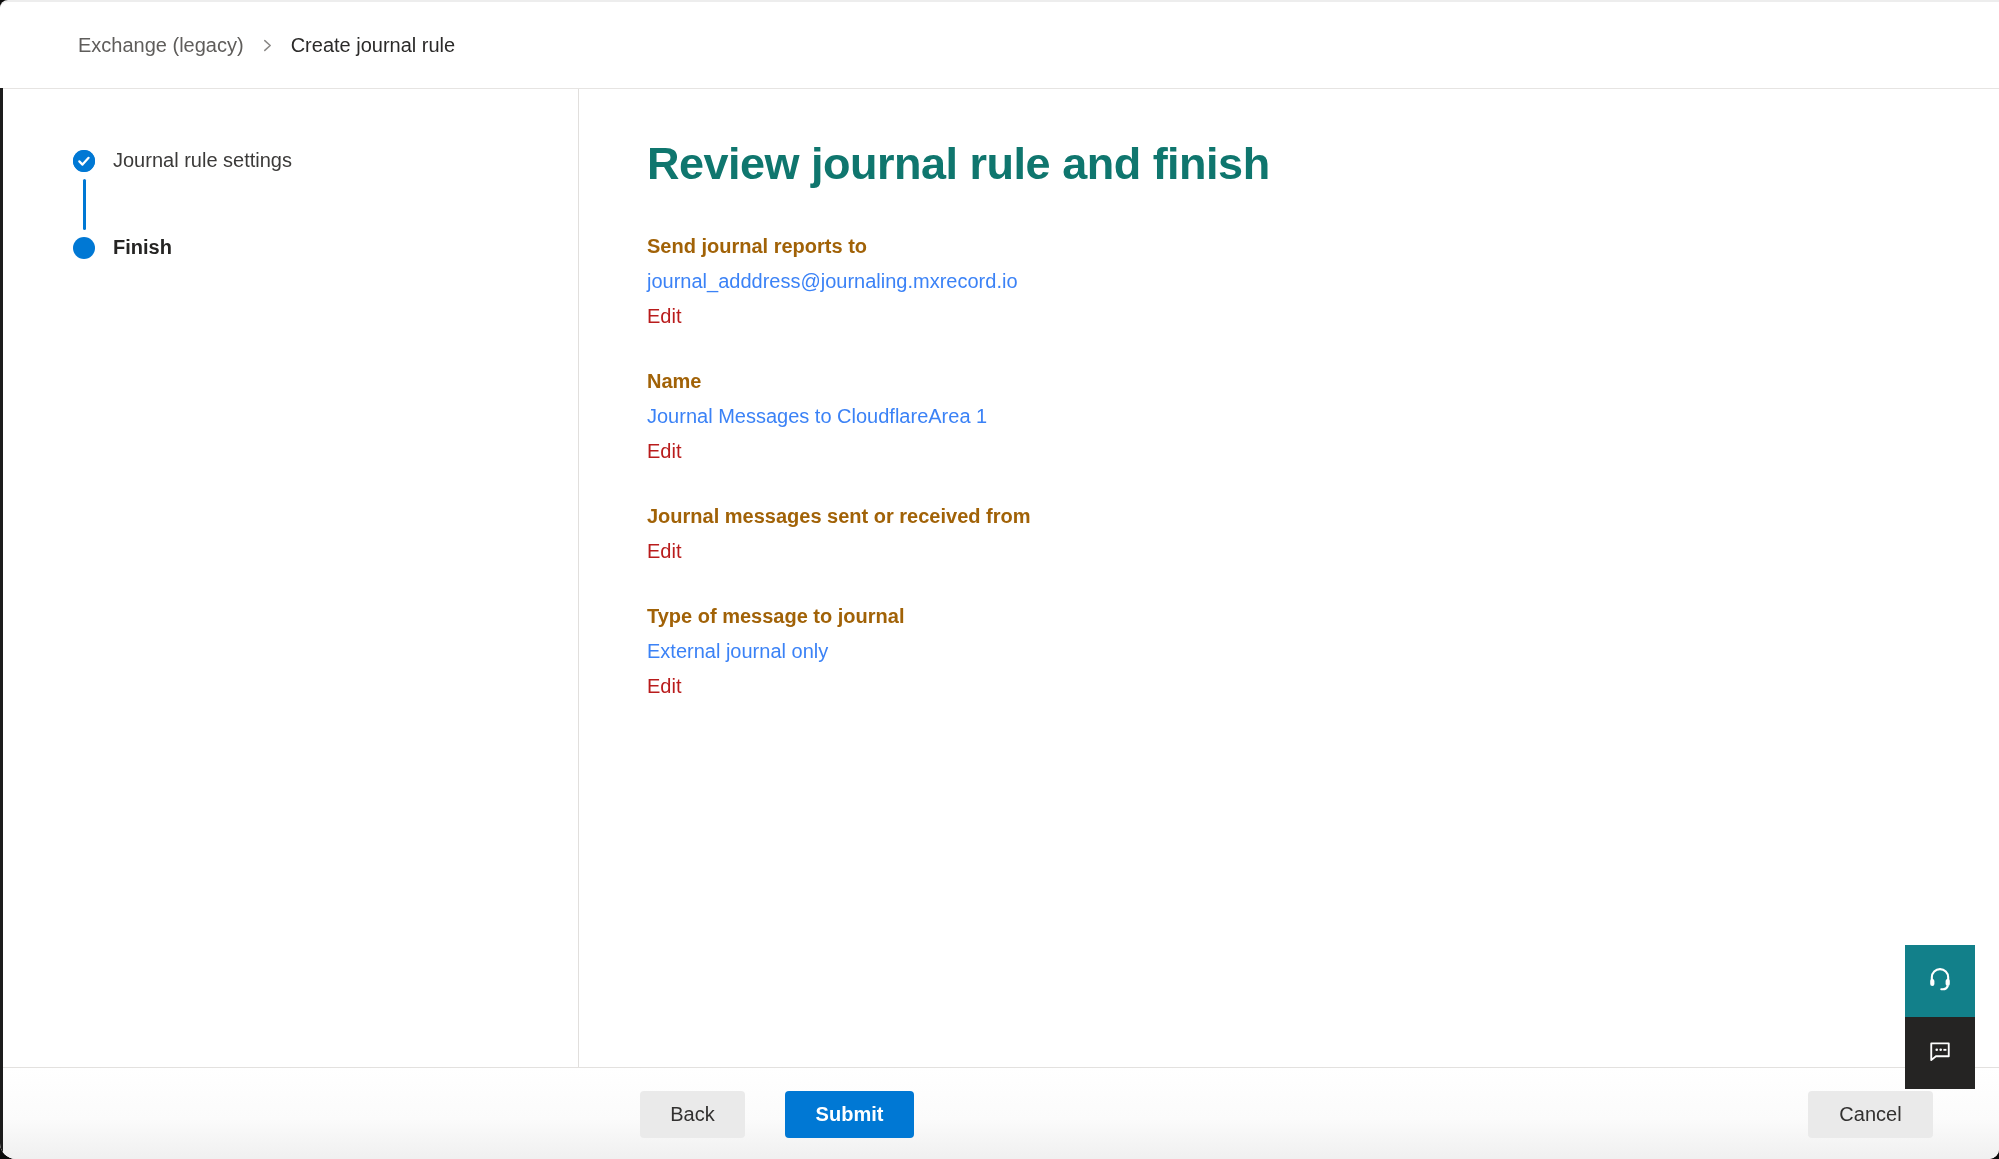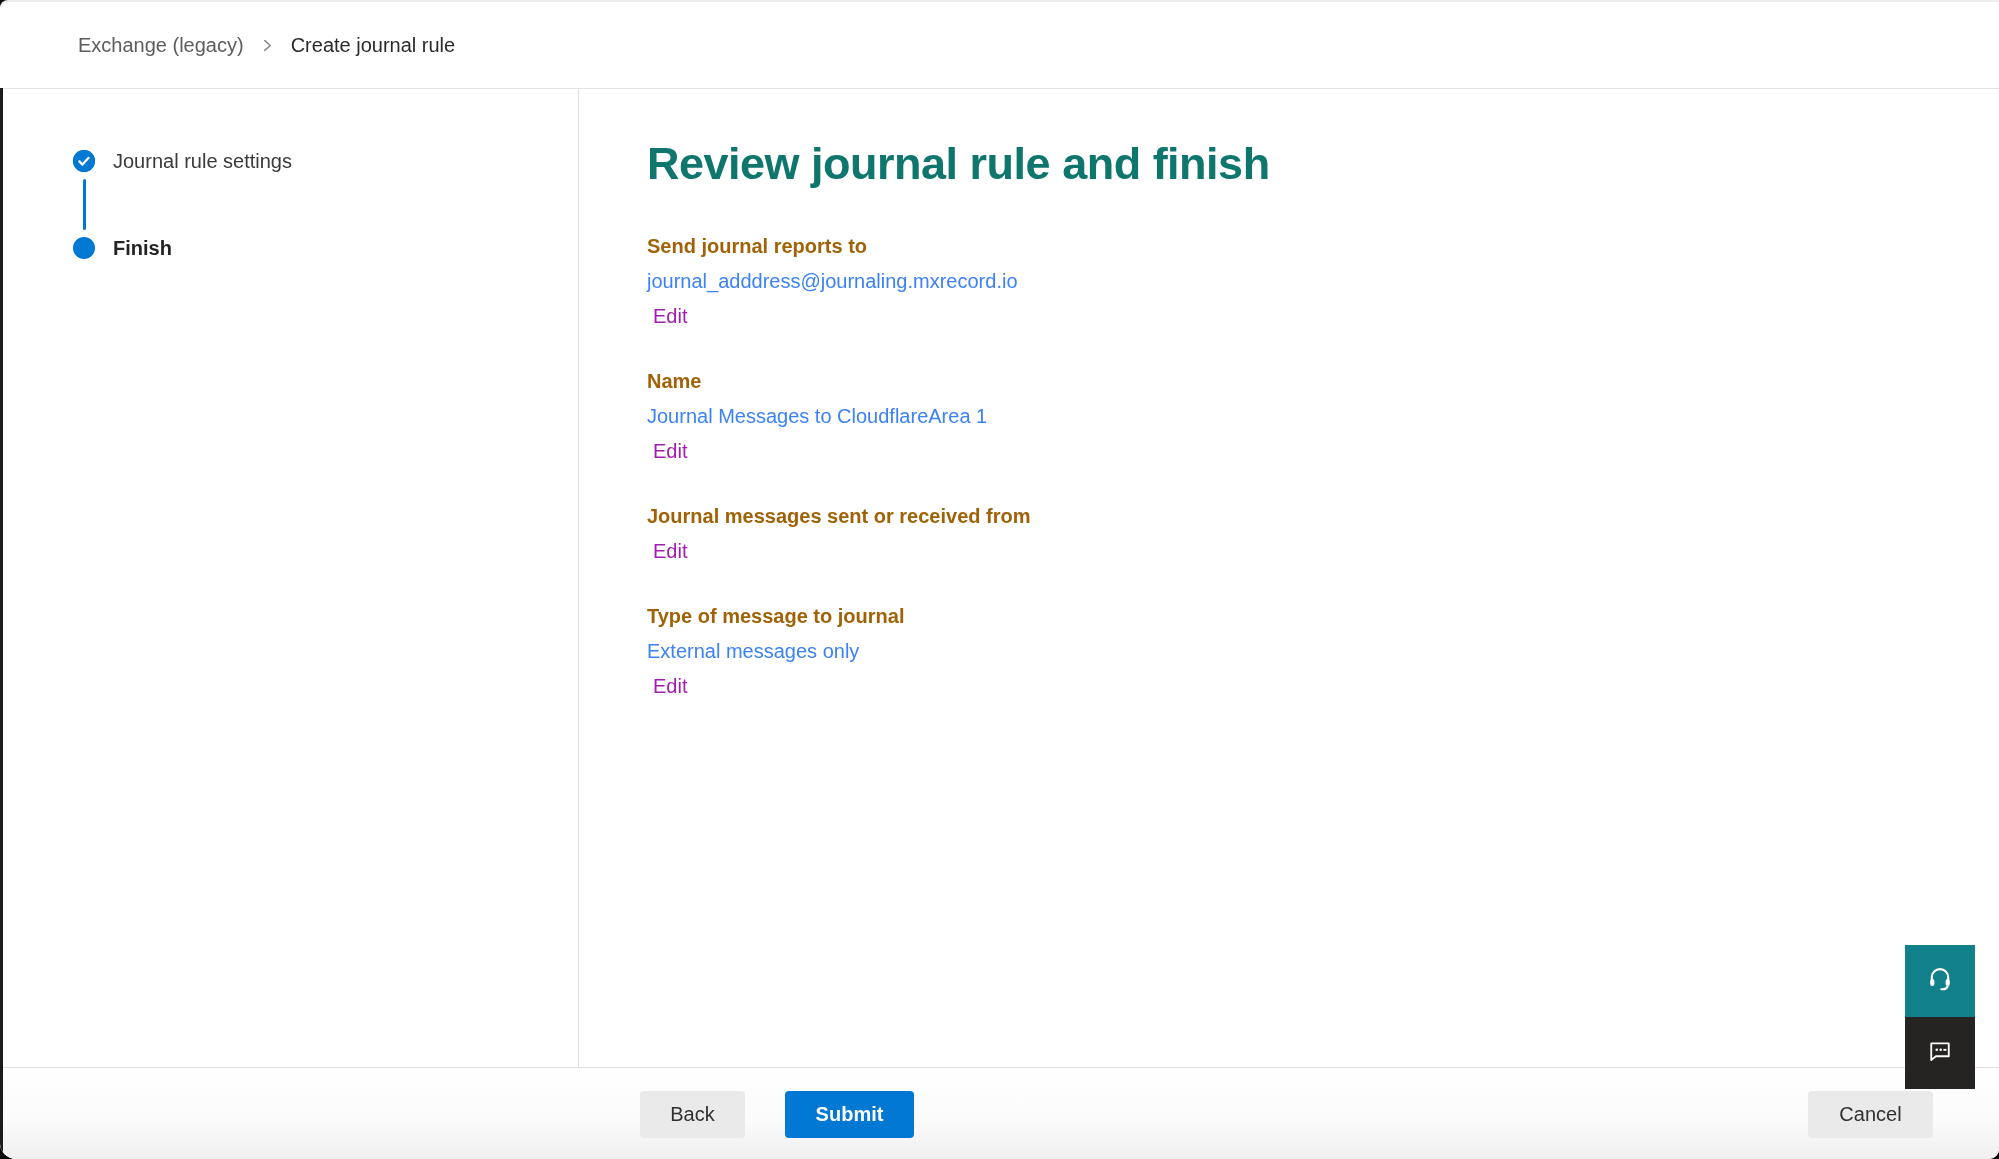--- a/index.html
+++ b/index.html
@@ -39,40 +39,40 @@
     display:flex;
     height:978px;
   }
   .sidebar{
     width:579px;min-width:579px;
     border-right:1px solid #e1dfdd;
     box-sizing:border-box;
     padding:61px 0 0 73px;
     background:#fff;
   }
-  .step{display:flex;align-items:center;height:22px;}
+  .step{display:flex;align-items:flex-end;height:22px;}
   .step-circle{width:22px;height:22px;border-radius:50%;background:#0078d4;flex:none;display:flex;align-items:center;justify-content:center;}
   .step-label{margin-left:18px;font-size:20px;color:#3b3a39;}
   .step-label.current{font-weight:700;color:#252423;}
   .connector{width:3px;height:51px;background:#0078d4;margin:7px 0 7px 10px;border-radius:2px;}
   
   .content{
     flex:1;
     padding:48px 60px 0 68px;
     box-sizing:border-box;
   }
   .page-title{
     font-size:45px;line-height:54px;font-weight:700;
     color:#0f766e;letter-spacing:-0.5px;
     margin:0 0 42px 0;
   }
   .section{margin-bottom:38px;}
   .section-label{font-size:20px;line-height:27px;font-weight:700;color:#a16207;margin-bottom:8px;}
   .section-value{font-size:20px;line-height:27px;color:#3b82f6;margin-bottom:8px;}
-  .edit-link{font-size:20px;line-height:27px;color:#a21caf;cursor:pointer;display:inline-block;margin-left:6px;}
+  .edit-link{font-size:20px;line-height:27px;color:#b91c1c;cursor:pointer;display:inline-block;}
   
   .footer{
     height:116px;
     border-top:1px solid #e3e1df;
     box-sizing:border-box;
     display:flex;align-items:flex-start;
     padding:23px 66px 0 640px;
     background:linear-gradient(180deg,#ffffff 0%,#fbfbfb 45%,#e9e9e9 100%);
   }
   .btn{
@@ -144,21 +144,21 @@
         <span class="edit-link">Edit</span>
       </div>
 
       <div class="section">
         <div class="section-label">Journal messages sent or received from</div>
         <span class="edit-link">Edit</span>
       </div>
 
       <div class="section">
         <div class="section-label">Type of message to journal</div>
-        <div class="section-value">External messages only</div>
+        <div class="section-value">External journal only</div>
         <span class="edit-link">Edit</span>
       </div>
     </div>
   </div>
 
   <div class="footer">
     <button class="btn btn-neutral btn-back">Back</button>
     <button class="btn btn-submit">Submit</button>
     <button class="btn btn-neutral btn-cancel">Cancel</button>
   </div>

